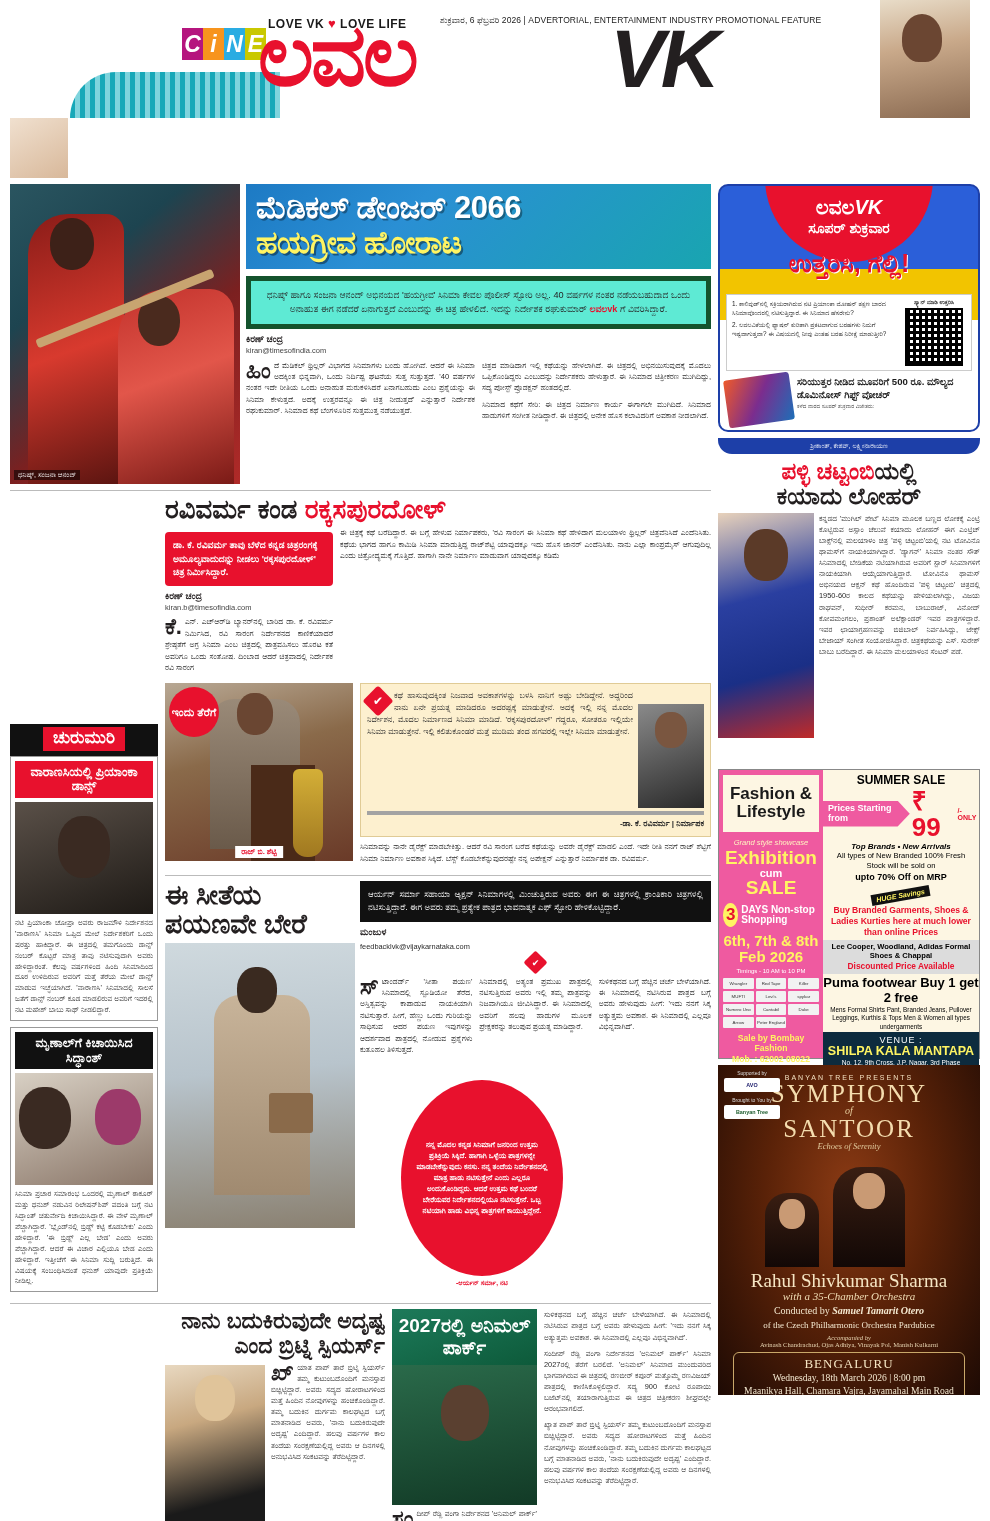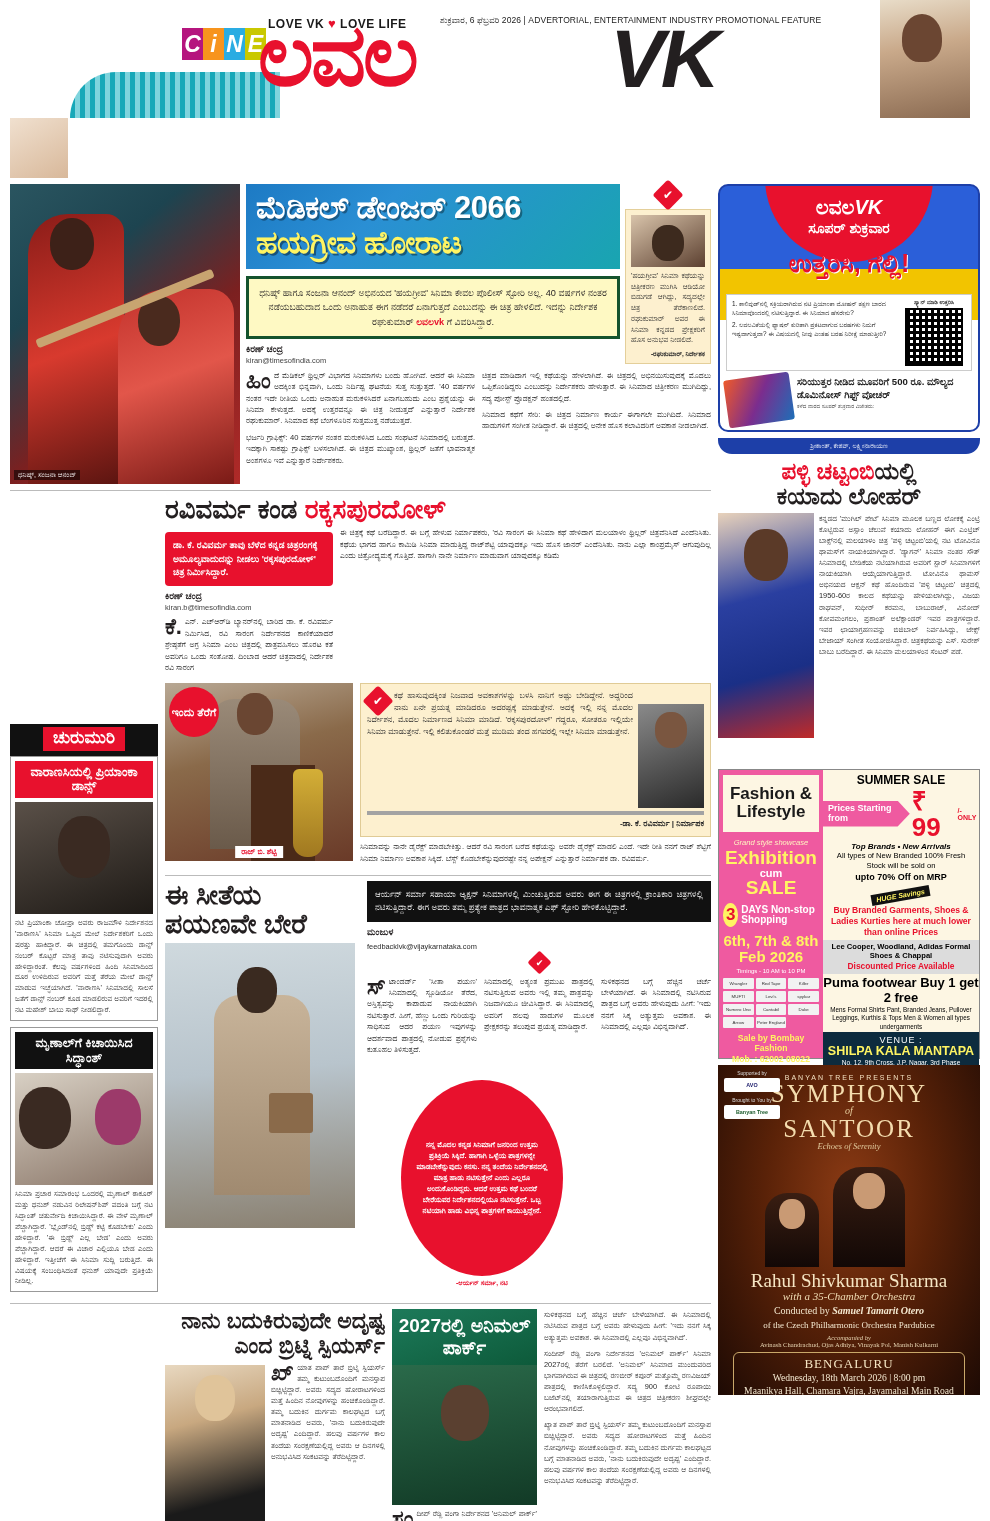--- a/index.html
+++ b/index.html
@@ -128,23 +128,23 @@
   }
   .hl1 {
     font-size: 31px; font-weight: bold; color: #ffffff; line-height: 1.05;
     text-shadow: 2px 2px 0 rgba(0,0,0,.35); letter-spacing: -.5px;
   }
   .hl2 {
     font-size: 31px; font-weight: bold; color: #fff462; line-height: 1.05;
     text-shadow: 2px 2px 0 rgba(0,0,0,.4); letter-spacing: -.5px; margin-top: 2px;
   }
   .hl-sub {
-    background: #fef9c3; margin-top: 7px; padding: 7px 9px;
+    background: #5eead4; margin-top: 7px; padding: 7px 9px;
     font-size: 9.2px; line-height: 1.55; text-align: center; color: #231f20;
-    border: 3px solid #14532d;
+    border: 5px solid #14532d;
   }
   .hl-sub .vk { color: #e8112d; font-weight: bold; }
   .byline-name { font-size: 9px; font-weight: bold; margin: 5px 0 1px; color: #231f20; }
   .byline-mail { font-size: 7.5px; color: #444; }
 
   
   .bodycols { display: flex; gap: 7px; margin-top: 5px; }
   .bodycol { flex: 1; font-size: 7.6px; line-height: 1.5; color: #2a2a2a; text-align: justify; }
   .bodycol p { margin-bottom: 5px; }
   .dropcap::first-letter {
@@ -512,33 +512,24 @@
                 <div class="hl2">ಹಯಗ್ರೀವ ಹೋರಾಟ</div>
               </div>
               <div class="hl-sub">
                 <span>ಧನಿಷ್ಕ್ ಹಾಗೂ ಸಂಜನಾ ಆನಂದ್ ಅಭಿನಯದ 'ಹಯಗ್ರೀವ' ಸಿನಿಮಾ ಕೇವಲ ಪೊಲೀಸ್ ಸ್ಟೋರಿ ಅಲ್ಲ. 40 ವರ್ಷಗಳ ನಂತರ ನಡೆಯಬಹುದಾದ ಒಂದು ಅನಾಹುತ ಈಗ ನಡೆದರೆ ಏನಾಗುತ್ತದೆ ಎಂಬುದನ್ನು ಈ ಚಿತ್ರ ಹೇಳಲಿದೆ. ಇದನ್ನು ನಿರ್ದೇಶಕ ರಘುಕುಮಾರ್</span>
                 <span class="vk">ಲವಲvk</span>
                 <span>ಗೆ ವಿವರಿಸಿದ್ದಾರೆ.</span>
               </div>
               <div class="byline-name">ಕಿರಣ್ ಚಂದ್ರ</div>
               <div class="byline-mail">kiran@timesofindia.com</div>
             </div>
-            <div style="width:86px;flex-shrink:0;">
-              <div class="vk-diamond"></div>
-              <div class="yellowbox">
-                <div class="yb-photo"></div>
-                <div>'ಹಯಗ್ರೀವ' ಸಿನಿಮಾ ಕಥೆಯನ್ನು ಚಿತ್ರೀಕರಣ ಮುಗಿಸಿ ಆಡಿಯೋ ಬಿಡುಗಡೆ ಆಗಿದ್ದು, ಸದ್ಯದಲ್ಲೇ ಚಿತ್ರ ತೆರೆಕಾಣಲಿದೆ. ರಘುಕುಮಾರ್ ಅವರ ಈ ಸಿನಿಮಾ ಕನ್ನಡದ ಪ್ರೇಕ್ಷಕರಿಗೆ ಹೊಸ ಅನುಭವ ನೀಡಲಿದೆ.</div>
-                <div style="text-align:right;font-weight:bold;margin-top:3px;font-size:6.4px;">-ರಘುಕುಮಾರ್, ನಿರ್ದೇಶಕ</div>
-              </div>
-            </div>
           </div>
           <div class="bodycols">
             <div class="bodycol">
               <p class="dropcap">ಹಿಂದೆ ಮೆಡಿಕಲ್ ಥ್ರಿಲ್ಲರ್ ವಿಭಾಗದ ಸಿನಿಮಾಗಳು ಬಂದು ಹೋಗಿವೆ. ಆದರೆ ಈ ಸಿನಿಮಾ ಅದಕ್ಕಿಂತ ಭಿನ್ನವಾಗಿ, ಒಂದು ನಿರ್ದಿಷ್ಟ ಘಟನೆಯ ಸುತ್ತ ಸುತ್ತುತ್ತದೆ. '40 ವರ್ಷಗಳ ನಂತರ ಇದೇ ರೀತಿಯ ಒಂದು ಅನಾಹುತ ಮರುಕಳಿಸಿದರೆ ಏನಾಗಬಹುದು ಎಂಬ ಪ್ರಶ್ನೆಯನ್ನು ಈ ಸಿನಿಮಾ ಕೇಳುತ್ತದೆ. ಅದಕ್ಕೆ ಉತ್ತರವನ್ನೂ ಈ ಚಿತ್ರ ನೀಡುತ್ತದೆ' ಎನ್ನುತ್ತಾರೆ ನಿರ್ದೇಶಕ ರಘುಕುಮಾರ್. ಸಿನಿಮಾದ ಕಥೆ ಬೆಂಗಳೂರಿನ ಸುತ್ತಮುತ್ತ ನಡೆಯುತ್ತದೆ.</p>
-              <p>ಭರ್ಜರಿ ಗ್ರಾಫಿಕ್ಸ್: 40 ವರ್ಷಗಳ ನಂತರ ಮರುಕಳಿಸಿದ ಒಂದು ಸಂಘಟನೆ ಸಿನಿಮಾದಲ್ಲಿ ಬರುತ್ತದೆ. ಇದಕ್ಕಾಗಿ ಸಾಕಷ್ಟು ಗ್ರಾಫಿಕ್ಸ್ ಬಳಸಲಾಗಿದೆ. ಈ ಚಿತ್ರದ ಮುಖ್ಯಾಂಶ, ಥ್ರಿಲ್ಲರ್ ಜತೆಗೆ ಭಾವನಾತ್ಮಕ ಅಂಶಗಳೂ ಇವೆ ಎನ್ನುತ್ತಾರೆ ನಿರ್ದೇಶಕರು.</p>
             </div>
             <div class="bodycol">
               <p>ಚಿತ್ರದ ಮಾಡಿದಾಗ ಇಲ್ಲಿ ಕಥೆಯನ್ನು ಹೇಳಲಾಗಿದೆ. ಈ ಚಿತ್ರದಲ್ಲಿ ಅಭಿನಯಿಸುವುದಕ್ಕೆ ಮೊದಲು ಒಪ್ಪಿಕೊಂಡಿದ್ದರು ಎಂಬುದನ್ನು ನಿರ್ದೇಶಕರು ಹೇಳುತ್ತಾರೆ. ಈ ಸಿನಿಮಾದ ಚಿತ್ರೀಕರಣ ಮುಗಿದಿದ್ದು, ಸದ್ಯ ಪೋಸ್ಟ್ ಪ್ರೊಡಕ್ಷನ್ ಹಂತದಲ್ಲಿದೆ.</p>
               <p>ಸಿನಿಮಾದ ಕಥೆಗೆ ಸೇರಿ: ಈ ಚಿತ್ರದ ನಿರ್ಮಾಣ ಕಾರ್ಯ ಈಗಾಗಲೇ ಮುಗಿದಿದೆ. ಸಿನಿಮಾದ ಹಾಡುಗಳಿಗೆ ಸಂಗೀತ ನೀಡಿದ್ದಾರೆ. ಈ ಚಿತ್ರದಲ್ಲಿ ಅನೇಕ ಹೊಸ ಕಲಾವಿದರಿಗೆ ಅವಕಾಶ ನೀಡಲಾಗಿದೆ.</p>
             </div>
           </div>
         </div>
       </div>
 
       <hr class="thin">
@@ -605,21 +596,21 @@
                 <div class="bodycol" style="margin-top:4px;">
                   <p>ಸಿನಿಮಾವನ್ನು ನಾನೇ ಡೈರೆಕ್ಟ್ ಮಾಡಬೇಕಿತ್ತು. ಆದರೆ ರವಿ ಸಾರಂಗ ಬರೆದ ಕಥೆಯನ್ನು ಅವರೇ ಡೈರೆಕ್ಟ್ ಮಾಡಲಿ ಎಂದೆ. ಇದೇ ರೀತಿ ನನಗೆ ರಾಜ್ ಶೆಟ್ಟಿಗೆ ಸಿನಿಮಾ ನಿರ್ಮಾಣ ಅವಕಾಶ ಸಿಕ್ಕಿದೆ. ಬೆಸ್ಟ್ ಕೊಡಬೇಕೆನ್ನುವುದರಷ್ಟೇ ನನ್ನ ಅಪೇಕ್ಷನ್ ಎನ್ನುತ್ತಾರೆ ನಿರ್ಮಾಪಕ ಡಾ. ರವಿವರ್ಮ.</p>
                 </div>
               </div>
             </div>
           </div>
 
           <hr class="thin">
 
           <div class="art-seethe">
-            <div style="display:flex;gap:12px;">
+            <div style="display:flex;gap:5px;">
               <div style="width:190px;flex-shrink:0;">
                 <div class="seethe-head">ಈ ಸೀತೆಯ ಪಯಣವೇ ಬೇರೆ</div>
                 <div class="seethe-photo">
                   <div class="coat"></div>
                   <div class="h"></div>
                   <div class="bag"></div>
                 </div>
               </div>
               <div style="flex:1;">
                 <div class="blackbox">ಆರ್ಯನ್ ಸರ್ಮಾ ಸಹಾಯಾ ಆ್ಯಕ್ಷನ್ ಸಿನಿಮಾಗಳಲ್ಲಿ ಮಿಂಚುತ್ತಿರುವ ಅವರು ಈಗ ಈ ಚಿತ್ರಗಳಲ್ಲಿ ಕ್ರಾಂತಿಕಾರಿ ಚಿತ್ರಗಳಲ್ಲಿ ನಟಿಸುತ್ತಿದ್ದಾರೆ. ಈಗ ಅವರು ತಮ್ಮ ಪ್ರತ್ಯೇಕ ಪಾತ್ರದ ಭಾವನಾತ್ಮಕ ಎಫ್ ಸ್ಟೋರಿ ಹೇಳಿಕೊಟ್ಟಿದ್ದಾರೆ.</div>

